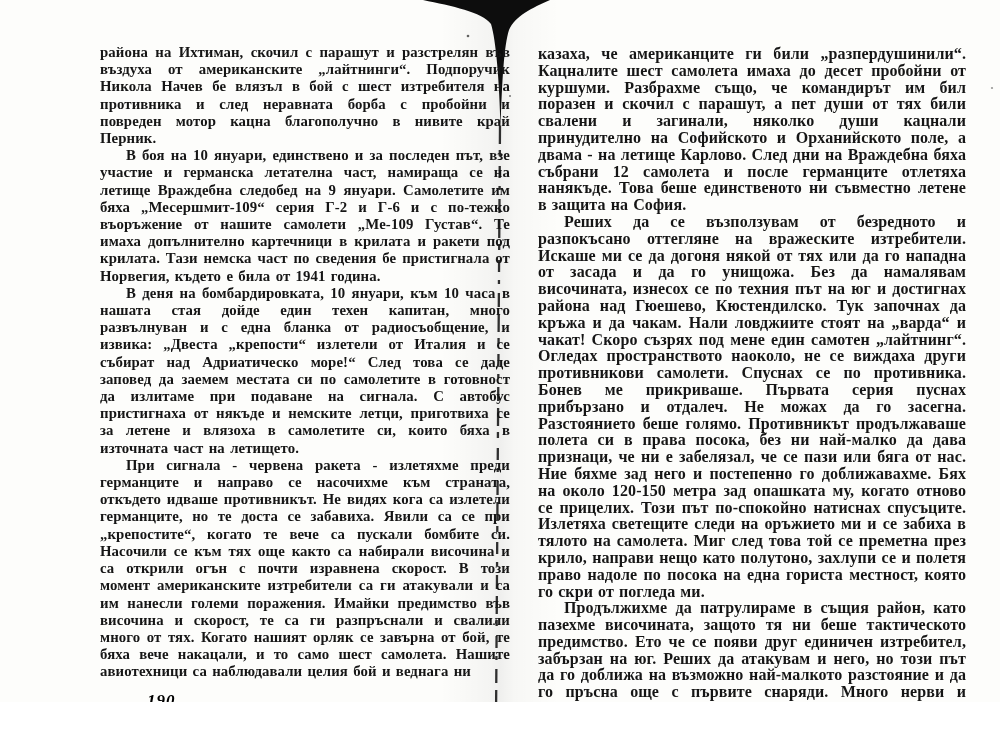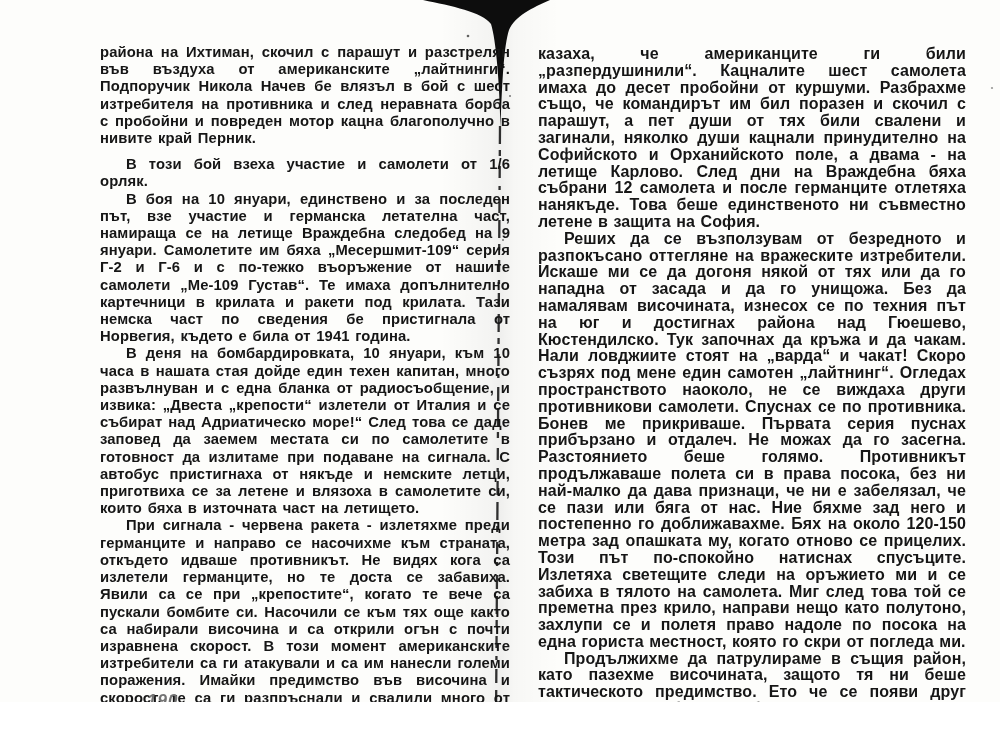--- a/index.html
+++ b/index.html
@@ -3,21 +3,21 @@
 <meta charset="utf-8">
 <title>Document</title>
 <style>
   html, body { margin: 0; padding: 0; background: #ffffff; }
   .scan {
     position: relative;
     width: 1000px;
     height: 702px;
     background: #fdfdfb;
     overflow: hidden;
-    font-family: Liberation Sans, sans-serif;
+    font-family: Liberation Serif, serif;
     color: #161616;
   }
   .gutter-shade {
     position: absolute;
     left: 440px; top: 0;
     width: 120px; height: 740px;
     background: linear-gradient(90deg,
       rgba(0,0,0,0) 0%,
       rgba(0,0,0,0.035) 42%,
       rgba(0,0,0,0.055) 50%,
@@ -54,21 +54,21 @@
   }
   .page-text p { margin: 0; }
   .page-text p.indent { text-indent: 26px; }
   .page-text p.gap-before { margin-top: 9px; }
   .pagenum {
     position: absolute;
     font-style: italic;
     font-weight: 700;
     font-size: 17px;
     letter-spacing: 1px;
-    color: #737373;
+    color: #000000;
   }
   .pagenum.left-num  { left: 147px; top: 691px; }
   .pagenum.right-num { left: 630px; top: 728px; }
 </style>
 </head>
 <body>
 
 <div class="scan">
 
   <div class="gutter-shade"></div>
@@ -78,21 +78,20 @@
              C499.5,82 496,40 491,24 C482,12 452,6 423,0 Z" fill="#0d0d0d"></path>
     <line x1="500" y1="126" x2="496" y2="722" stroke="#151515" stroke-width="2.3" opacity="0.88" stroke-dasharray="18 6 6 10 12 8 4 9 14 7"></line>
     <circle cx="468" cy="36" r="1.3" fill="#222" opacity="0.7"></circle>
     <circle cx="510" cy="96" r="1.0" fill="#222" opacity="0.6"></circle>
     <circle cx="503" cy="240" r="1.0" fill="#222" opacity="0.6"></circle>
     <circle cx="992" cy="88" r="1.1" fill="#333" opacity="0.5"></circle>
   </svg>
 
   <div class="page-text left">
     <p>района на Ихтиман, скочил с парашут и разстрелян във въздуха от американските „лайтнинги“. Подпоручик Никола Начев бе влязъл в бой с шест изтребителя на противника и след неравната борба с пробойни и повреден мотор кацна благополучно в нивите край Перник.</p>
-    <p class="indent gap-before">В този бой взеха участие и самолети от 1/6 орляк.</p>
     <p class="indent">В боя на 10 януари, единствено и за последен път, взе участие и германска летателна част, намираща се на летище Враждебна следобед на 9 януари. Самолетите им бяха „Месершмит-109“ серия Г-2 и Г-6 и с по-тежко въоръжение от нашите самолети „Ме-109 Густав“. Те имаха допълнително картечници в крилата и ракети под крилата. Тази немска част по сведения бе пристигнала от Норвегия, където е била от 1941 година.</p>
     <p class="indent">В деня на бомбардировката, 10 януари, към 10 часа в нашата стая дойде един техен капитан, много развълнуван и с една бланка от радиосъобщение, и извика: „Двеста „крепости“ излетели от Италия и се събират над Адриатическо море!“ След това се даде заповед да заемем местата си по самолетите в готовност да излитаме при подаване на сигнала. С автобус пристигнаха от някъде и немските летци, приготвиха се за летене и влязоха в самолетите си, които бяха в източната част на летището.</p>
     <p class="indent">При сигнала - червена ракета - излетяхме преди германците и направо се насочихме към страната, откъдето идваше противникът. Не видях кога са излетели германците, но те доста се забавиха. Явили са се при „крепостите“, когато те вече са пускали бомбите си. Насочили се към тях още както са набирали височина и са открили огън с почти изравнена скорост. В този момент американските изтребители са ги атакували и са им нанесли големи поражения. Имайки предимство във височина и скорост, те са ги разпръснали и свалили много от тях. Когато нашият орляк се завърна от бой, те бяха вече накацали, и то само шест самолета. Нашите авиотехници са наблюдавали целия бой и веднага ни</p>
   </div>
 
   <div class="page-text right">
     <p>казаха, че американците ги били „разпердушинили“. Кацналите шест самолета имаха до десет пробойни от куршуми. Разбрахме също, че командирът им бил поразен и скочил с парашут, а пет души от тях били свалени и загинали, няколко души кацнали принудително на Софийското и Орханийското поле, а двама - на летище Карлово. След дни на Враждебна бяха събрани 12 самолета и после германците отлетяха нанякъде. Това беше единственото ни съвместно летене в защита на София.</p>
     <p class="indent">Реших да се възползувам от безредното и разпокъсано оттегляне на вражеските изтребители. Искаше ми се да догоня някой от тях или да го нападна от засада и да го унищожа. Без да намалявам височината, изнесох се по техния път на юг и достигнах района над Гюешево, Кюстендилско. Тук започнах да кръжа и да чакам. Нали ловджиите стоят на „варда“ и чакат! Скоро съзрях под мене един самотен „лайтнинг“. Огледах пространството наоколо, не се виждаха други противникови самолети. Спуснах се по противника. Бонев ме прикриваше. Първата серия пуснах прибързано и отдалеч. Не можах да го засегна. Разстоянието беше голямо. Противникът продължаваше полета си в права посока, без ни най-малко да дава признаци, че ни е забелязал, че се пази или бяга от нас. Ние бяхме зад него и постепенно го доближавахме. Бях на около 120-150 метра зад опашката му, когато отново се прицелих. Този път по-спокойно натиснах спусъците. Излетяха светещите следи на оръжието ми и се забиха в тялото на самолета. Миг след това той се преметна през крило, направи нещо като полутоно, захлупи се и полетя право надоле по посока на една гориста местност, която го скри от погледа ми.</p>
     <p class="indent">Продължихме да патрулираме в същия район, като пазехме височината, защото тя ни беше тактическото предимство. Ето че се появи друг единичен изтребител, забързан на юг. Реших да атакувам и него, но този път да го доближа на възможно най-малкото разстояние и да го пръсна още с първите снаряди. Много нерви и напрежение ми струваше краткото време, в което го догонвах и намалявах разстоянието</p>
   </div>

